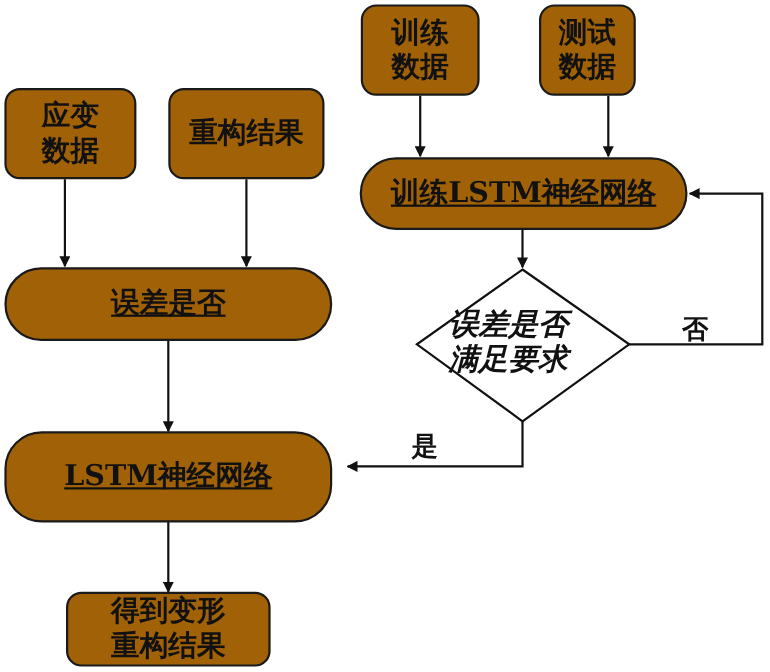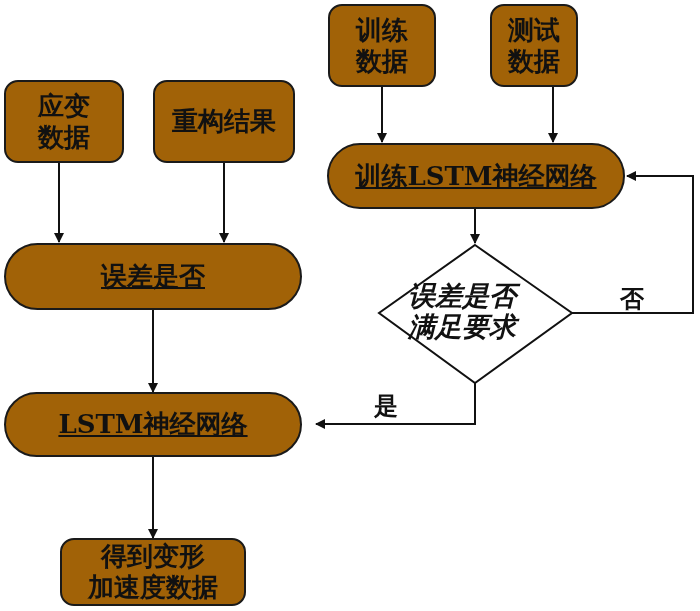--- a/index.html
+++ b/index.html
@@ -43,18 +43,18 @@
 数据</div>
 <div class="node rect" style="left:153px;top:80px;width:142px;height:83px;">重构结果</div>
 <div class="node rect two-line" style="left:328px;top:4px;width:108px;height:83px;">训练
 数据</div>
 <div class="node rect two-line" style="left:490px;top:4px;width:88px;height:83px;">测试
 数据</div>
 <div class="node pill" style="left:327px;top:143px;width:298px;height:66px;">训练LSTM神经网络</div>
 <div class="node pill" style="left:4px;top:243px;width:298px;height:67px;">误差是否</div>
 <div class="diamond-text">误差是否
 满足要求</div>
-<div class="node pill" style="left:4px;top:392px;width:298px;height:65px;">LSTM神经网络</div>
+<div class="node pill" style="left:4px;top:392px;width:298px;height:83px;">LSTM神经网络</div>
 <div class="node rect two-line" style="left:60px;top:538px;width:186px;height:68px;">得到变形
-加速度数据</div>
+重构结果</div>
 
 <div class="label" style="left:620px;top:283px;">否</div>
 <div class="label" style="left:374px;top:390px;">是</div>
 
 </body></html>

